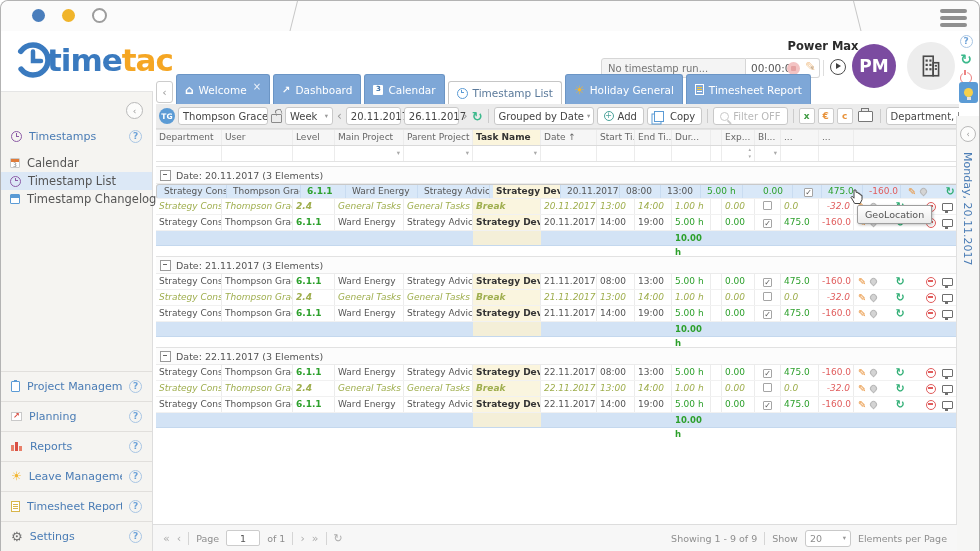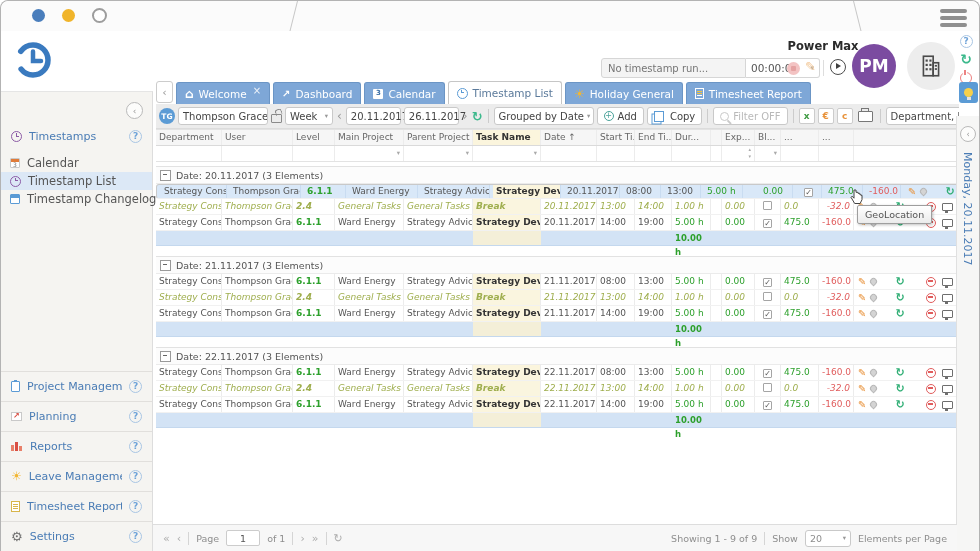--- a/index.html
+++ b/index.html
@@ -38,21 +38,21 @@
   .company{position:absolute;left:906px;top:11px;width:48px;height:48px;border-radius:50%;background:#ededed;display:flex;align-items:center;justify-content:center;}
   .hdr-icons{position:absolute;right:3px;top:4px;width:20px;display:flex;flex-direction:column;align-items:center;gap:5px;}
   .ic-qm{width:13px;height:13px;border:1.4px solid #a9c6e4;border-radius:50%;color:#6fa3d8;font-size:9px;font-weight:bold;text-align:center;line-height:13px;box-sizing:border-box;line-height:11px;}
   .ic-refresh-g{color:#3cb98c;font-size:14px;font-weight:bold;line-height:13px;}
   .ic-power{width:12px;height:12px;border:1.7px solid #ec8181;border-radius:50%;position:relative;box-sizing:border-box;margin-top:1px;}
   .ic-power::before{content:"";position:absolute;left:3.2px;top:-3.5px;width:1.8px;height:5px;background:#ec8181;box-shadow:0 0 0 1.2px #fff;}
 
   
   .tabstrip{position:absolute;left:155px;top:80px;height:23px;display:flex;align-items:flex-end;gap:3px;}
   .navbtn{width:15px;height:20px;border:1px solid #ccc;border-radius:3px;background:#fff;color:#999;font-size:11px;display:flex;align-items:center;justify-content:center;margin-bottom:1px;}
-  .tab{display:flex;align-items:center;gap:5px;height:22px;padding:0 8px;background:var(--tab_blue);border:1px solid var(--tab_border);border-bottom:none;border-radius:3px 3px 0 0;color:#fff;font-size:10.5px;white-space:nowrap;box-sizing:border-box;}
+  .tab{display:flex;align-items:center;gap:5px;height:30px;padding:0 8px;background:var(--tab_blue);border:1px solid var(--tab_border);border-bottom:none;border-radius:3px 3px 0 0;color:#fff;font-size:10.5px;white-space:nowrap;box-sizing:border-box;}
   .tab.active{background:#fff;color:#5b7a9b;border-color:#c6c6c6;height:23px;}
   .tclose{font-size:10px;margin-left:1px;margin-top:-6px;color:#eef3fa;}
   .bulb-btn{position:absolute;left:958px;top:81px;width:19px;height:21px;background:var(--accent_blue);border-radius:3px;display:flex;align-items:center;justify-content:center;}
   .ic-bulb{width:9px;height:9px;border-radius:50%;background:#f7d04a;position:relative;}
   .ic-bulb::after{content:"";position:absolute;left:2.5px;bottom:-3px;width:4px;height:3px;background:#e2e2e2;}
 
   
   .toolbar{position:absolute;left:155px;top:103px;width:803px;height:25px;box-sizing:border-box;background:var(--toolbar_bg);border-bottom:1px solid #dcdcdc;display:flex;align-items:center;gap:3px;padding:0 3px;font-size:10px;color:#444;overflow:hidden;}
   .tg{flex:none;width:16px;height:16px;border-radius:50%;background:var(--accent_blue);color:#fff;font-size:7.5px;font-weight:bold;display:flex;align-items:center;justify-content:center;}
   .sel{flex:none;height:18px;box-sizing:border-box;border:1px solid #c9c9c9;border-radius:3px;background:#fff;display:flex;align-items:center;justify-content:space-between;padding:0 4px;gap:3px;white-space:nowrap;overflow:hidden;}
@@ -194,20 +194,21 @@
         <div></div>
       </div>
   </div>
 
   <div class="appbar">
     <div class="logo">
       <svg width="44" height="44" viewBox="0 0 44 44">
         <circle cx="22" cy="22" r="15" fill="none" stroke="#3a7abf" stroke-width="5.5" stroke-dasharray="76 19" stroke-dashoffset="-56" stroke-linecap="round"></circle>
         <path d="M22 13.5 V23 h8" fill="none" stroke="#3a7abf" stroke-width="4.5" stroke-linecap="round"></path>
       </svg>
+      <span class="logo-text"><span class="lt-time">time</span><span class="lt-tac">tac</span></span>
     </div>
     <input class="ts-input" readonly="" placeholder="No timestamp run..." style="">
     <div class="timerbox">
         <span>00:00:00</span>
         <span class="car">▾</span>
       </div>
     <div class="hdr-user">Power Max</div>
     <span class="ic-stop"></span>
     <span class="pencil-faded">✎</span>
     <span class="hdr-div"></span>

